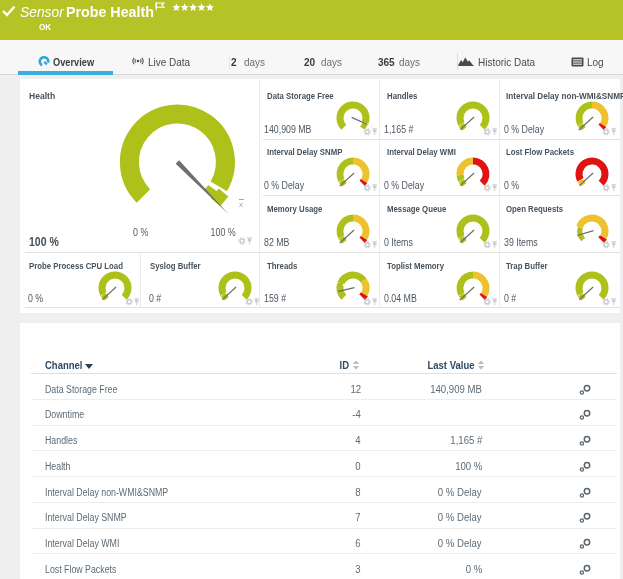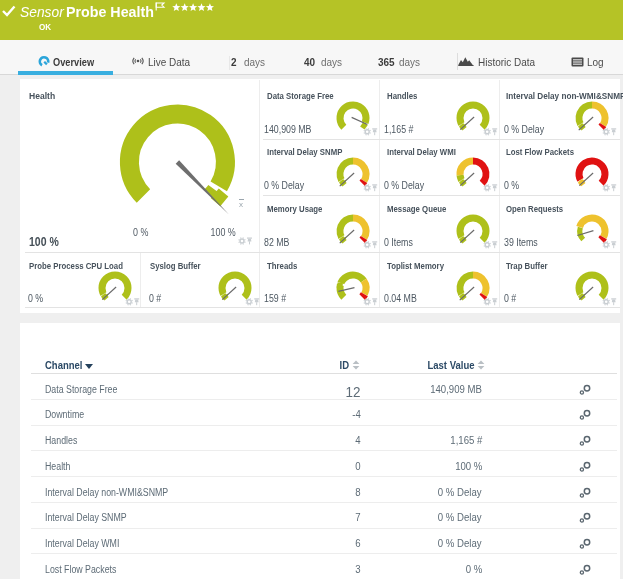--- a/index.html
+++ b/index.html
@@ -42,21 +42,21 @@
 <svg class="abs" style="left:131px;top:55px" width="14" height="12" viewBox="0 0 14 12">
     <circle cx="7" cy="6" r="1.3" fill="#555"></circle>
     <path d="M 4.54 7.72 A 3.0 3.0 0 0 1 4.54 4.28" fill="none" stroke="#555" stroke-width="1.1" stroke-linecap="butt"></path>
     <path d="M 3.17 9.21 A 5.0 5.0 0 0 1 3.17 2.79" fill="none" stroke="#555" stroke-width="1.1" stroke-linecap="butt"></path>
     <path d="M 9.46 4.28 A 3.0 3.0 0 0 1 9.46 7.72" fill="none" stroke="#555" stroke-width="1.1" stroke-linecap="butt"></path>
     <path d="M 10.83 2.79 A 5.0 5.0 0 0 1 10.83 9.21" fill="none" stroke="#555" stroke-width="1.1" stroke-linecap="butt"></path>
   </svg>
 <div class="abs" style="left:147.5px;top:56.5px;font-size:10.5px;font-weight:400;color:#4b4b4b;line-height:1;white-space:nowrap;transform:scaleX(0.95);transform-origin:0 0;">Live Data</div>
 <div class="abs" style="left:230.5px;top:56.5px;font-size:10.5px;font-weight:700;color:#3c3c3c;line-height:1;white-space:nowrap;transform:scaleX(0.95);transform-origin:0 0;">2</div>
 <div class="abs" style="left:243.5px;top:56.5px;font-size:10.5px;font-weight:400;color:#6e6e6e;line-height:1;white-space:nowrap;transform:scaleX(0.95);transform-origin:0 0;">days</div>
-<div class="abs" style="left:303.5px;top:56.5px;font-size:10.5px;font-weight:700;color:#3c3c3c;line-height:1;white-space:nowrap;transform:scaleX(0.95);transform-origin:0 0;">40</div>
+<div class="abs" style="left:303.5px;top:56.5px;font-size:10.5px;font-weight:700;color:#3c3c3c;line-height:1;white-space:nowrap;transform:scaleX(0.95);transform-origin:0 0;">20</div>
 <div class="abs" style="left:321px;top:56.5px;font-size:10.5px;font-weight:400;color:#6e6e6e;line-height:1;white-space:nowrap;transform:scaleX(0.95);transform-origin:0 0;">days</div>
 <div class="abs" style="left:377.5px;top:56.5px;font-size:10.5px;font-weight:700;color:#3c3c3c;line-height:1;white-space:nowrap;transform:scaleX(0.95);transform-origin:0 0;">365</div>
 <div class="abs" style="left:399px;top:56.5px;font-size:10.5px;font-weight:400;color:#6e6e6e;line-height:1;white-space:nowrap;transform:scaleX(0.95);transform-origin:0 0;">days</div>
 <div class="abs" style="left:229px;top:56px;width:1px;height:14px;background:#e8e8e8"></div>
 <div class="abs" style="left:457px;top:53px;width:1px;height:17px;background:#dddddd"></div>
 <svg class="abs" style="left:458px;top:56px" width="16" height="11" viewBox="0 0 16 11">
     <path d="M0.5 10 L0.5 8.5 L3 4 L4.8 6.2 L7.3 1.2 L9.8 5.8 L11.2 4.2 L15.5 10 Z" fill="#4a4a4a"></path>
     <rect x="0.5" y="9" width="15" height="1" fill="#4a4a4a"></rect>
   </svg>
 <div class="abs" style="left:477.5px;top:56.5px;font-size:10.5px;font-weight:400;color:#4b4b4b;line-height:1;white-space:nowrap;transform:scaleX(0.95);transform-origin:0 0;">Historic Data</div>
@@ -404,21 +404,21 @@
     <polygon points="4,0.5 7.4,4 0.6,4" fill="#b9bfc4"></polygon>
     <polygon points="4,9.5 7.4,6 0.6,6" fill="#b9bfc4"></polygon>
   </svg>
 <div class="abs" style="right:149px;top:360.5px;font-size:10px;font-weight:700;color:#2c4a66;line-height:1;white-space:nowrap;transform:scaleX(0.95);transform-origin:100% 0;">Last Value</div>
 <svg class="abs" style="left:476.5px;top:360px" width="8" height="10" viewBox="0 0 8 10">
     <polygon points="4,0.5 7.4,4 0.6,4" fill="#b9bfc4"></polygon>
     <polygon points="4,9.5 7.4,6 0.6,6" fill="#b9bfc4"></polygon>
   </svg>
 <div class="abs" style="left:31px;top:373px;width:586px;height:1px;background:#dfdfdf"></div>
 <div class="abs" style="left:45px;top:384.5px;font-size:10px;font-weight:400;color:#5d6b76;line-height:1;white-space:nowrap;transform:scaleX(0.88);transform-origin:0 0;">Data Storage Free</div>
-<div class="abs" style="right:262px;top:384.5px;font-size:14px;font-weight:400;color:#5d6b76;line-height:1;white-space:nowrap;transform:scaleX(0.96);transform-origin:100% 0;">12</div>
+<div class="abs" style="right:262px;top:384.5px;font-size:10px;font-weight:400;color:#5d6b76;line-height:1;white-space:nowrap;transform:scaleX(0.96);transform-origin:100% 0;">12</div>
 <div class="abs" style="right:141px;top:384.5px;font-size:10px;font-weight:400;color:#5d6b76;line-height:1;white-space:nowrap;transform:scaleX(0.96);transform-origin:100% 0;">140,909 MB</div>
 <svg class="abs" style="left:576px;top:382.50px" width="18" height="14" viewBox="0 0 18 14">
     <circle cx="11" cy="5.3" r="2.7" fill="none" stroke="#5a666f" stroke-width="1.5"></circle>
     <circle cx="5.9" cy="9.5" r="1.6" fill="none" stroke="#5a666f" stroke-width="1.3"></circle>
   </svg>
 <div class="abs" style="left:31px;top:398.75px;width:586px;height:1px;background:#ededed"></div>
 <div class="abs" style="left:45px;top:410.3px;font-size:10px;font-weight:400;color:#5d6b76;line-height:1;white-space:nowrap;transform:scaleX(0.88);transform-origin:0 0;">Downtime</div>
 <div class="abs" style="right:262px;top:410.3px;font-size:10px;font-weight:400;color:#5d6b76;line-height:1;white-space:nowrap;transform:scaleX(0.96);transform-origin:100% 0;">-4</div>
 <svg class="abs" style="left:576px;top:408.25px" width="18" height="14" viewBox="0 0 18 14">
     <circle cx="11" cy="5.3" r="2.7" fill="none" stroke="#5a666f" stroke-width="1.5"></circle>

